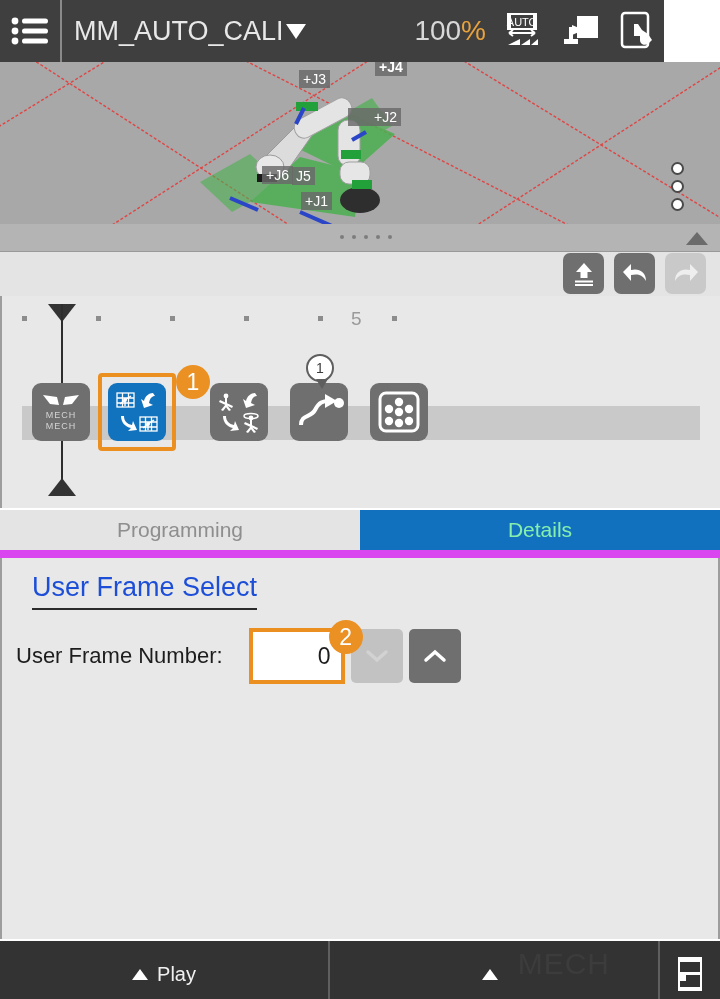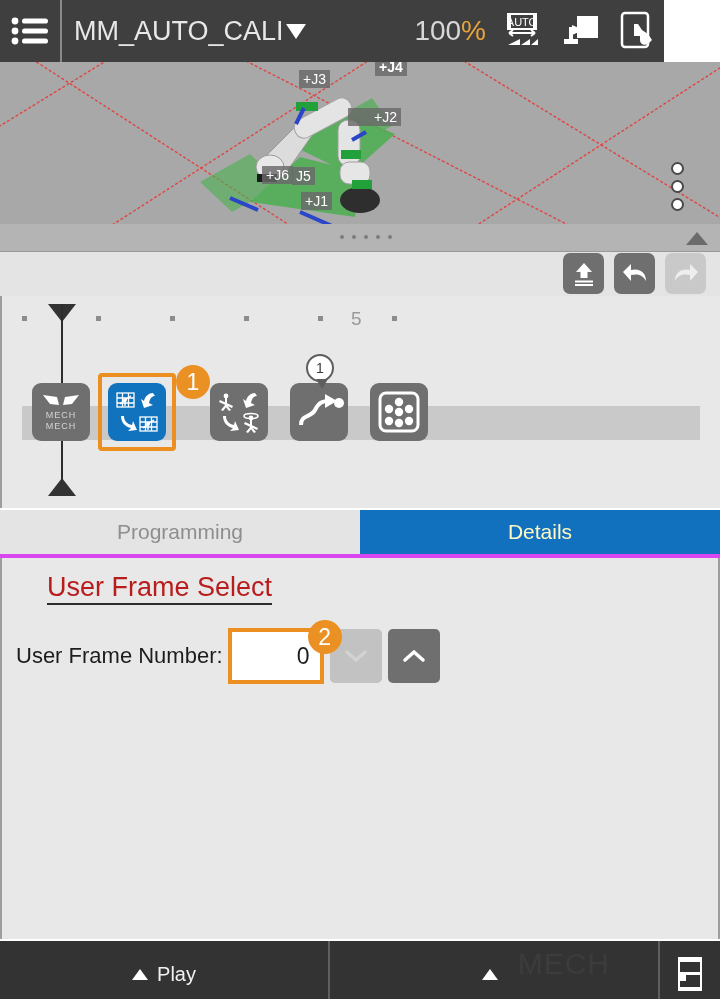--- a/index.html
+++ b/index.html
@@ -213,52 +213,53 @@
     border-left: 6px solid transparent;
     border-right: 6px solid transparent;
     border-top: 10px solid #5e5e5e;
   }
 
   
   .tabs {
     position: absolute; left: 0; top: 510px;
     width: 720px; height: 48px;
     display: flex;
-    border-bottom: 4px solid #d946ef;
+    border-bottom: 8px solid #d946ef;
     box-sizing: border-box;
   }
   .tab {
     flex: 1;
     display: flex; align-items: center; justify-content: center;
     font-size: 21px;
   }
   .tab.inactive { background: #e4e4e4; color: #8e8e8e; }
-  .tab.active { background: #1171bf; color: #fef9c3; }
+  .tab.active { background: #1171bf; color: #86efac; }
 
   
   .panel {
     position: absolute; left: 0; top: 558px;
     width: 720px; height: 381px;
     background: #e8e8e8;
     border-left: 2px solid #9d9d9d;
     border-right: 2px solid #9d9d9d;
     box-sizing: border-box;
   }
   .panel-title {
-    position: absolute; left: 45px; top: 14px;
-    font-size: 27px; color: #b91c1c;
+    position: absolute; left: 30px; top: 14px;
+    font-size: 27px; color: #1d4ed8;
     border-bottom: 2px solid #2b2b2b;
+    padding-bottom: 5px;
   }
   .form-row {
     position: absolute; left: 14px; top: 70px;
     display: flex; align-items: center;
   }
   .form-label {
     font-size: 22px; color: #1d1d1d;
-    margin-right: 0;
+    margin-right: 21px;
   }
   .select-box {
     width: 190px; height: 52px;
     background: #ffffff;
     border: 1px solid #9b9b9b;
     box-sizing: border-box;
     display: flex; align-items: center;
     padding: 0 10px;
     position: relative;
   }

